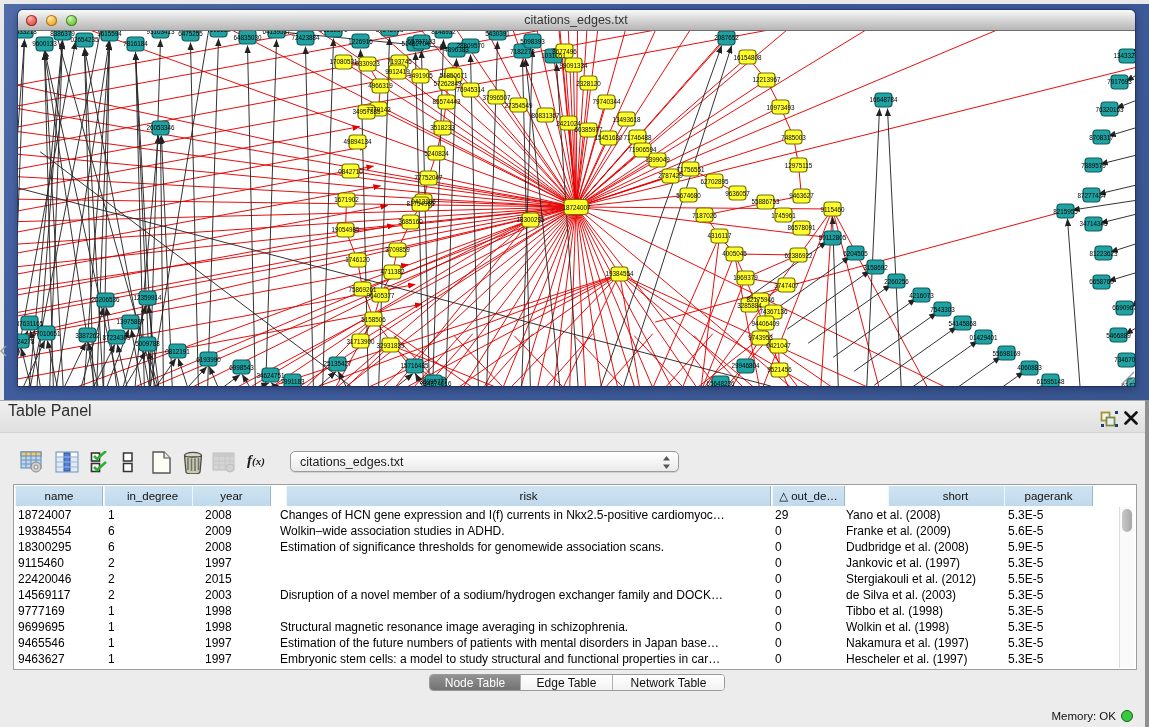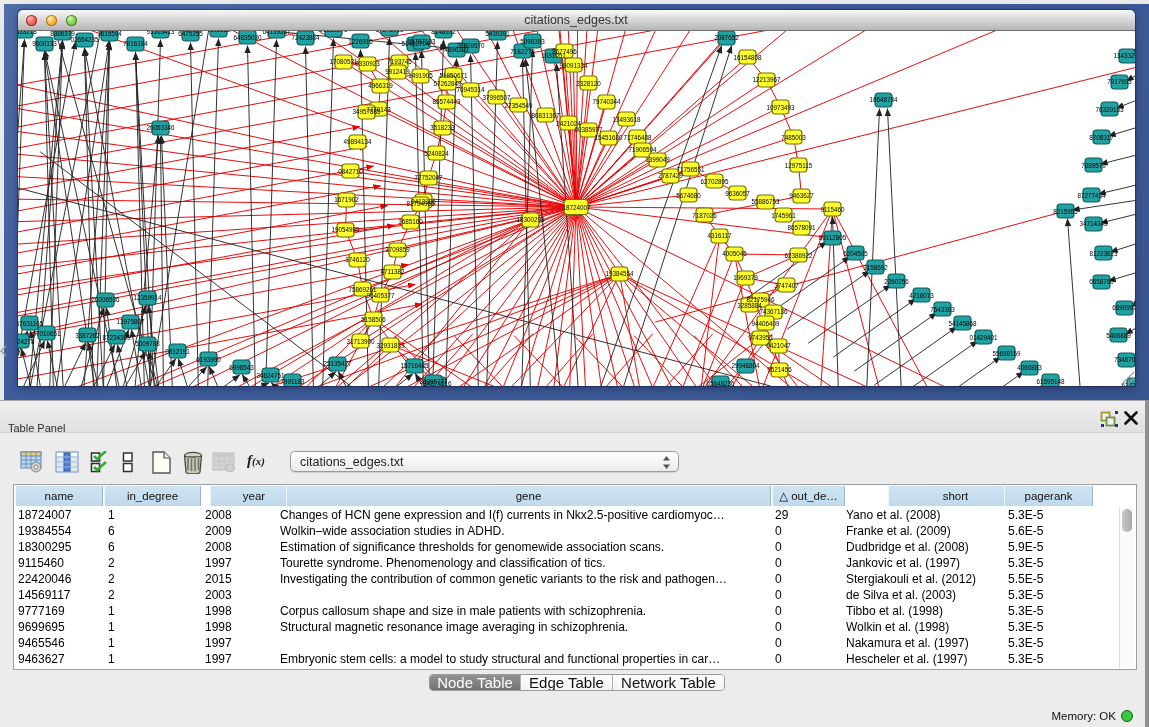--- a/index.html
+++ b/index.html
@@ -13,33 +13,33 @@
 #tly{left:28.5px;background:radial-gradient(circle at 35% 30%,#ffe9b3,#f6bd4a 45%,#dd9b22);box-shadow:inset 0 0 0 1px rgba(140,90,0,.7)}
 #tlg{left:48.5px;background:radial-gradient(circle at 35% 30%,#d2f5b7,#8ed558 45%,#62b63a);box-shadow:inset 0 0 0 1px rgba(40,100,10,.7)}
 #cv{position:absolute;left:0;top:21px;width:1117px;height:355px;background:#fff;overflow:hidden}
 #cv svg{position:absolute;left:0;top:0}
 .re{stroke:#e60000;stroke-width:0.95;fill:none}
 .be{stroke:#222;stroke-width:0.92;fill:none}
 .nt{fill:#21a2a2;stroke:#0c5b5b;stroke-width:1.2}
 .ny{fill:#ffff2e;stroke:#6e6e00;stroke-width:1.2}
 .nl{font-family:"Liberation Sans",sans-serif;font-size:6.3px;fill:#000;text-anchor:middle}
 #tpbar{position:absolute;left:0;top:400px;width:1149px;height:33px;background:linear-gradient(#efefef,#e0e0e0);border-top:1px solid #a8a8a8;border-bottom:1px solid #d2d2d2}
-#tpbar .t{position:absolute;left:8px;top:21px;font-size:11px;color:#2e2e2e}
+#tpbar .t{position:absolute;left:8px;top:1px;font-size:16px;color:#2e2e2e}
 #main{position:absolute;left:0;top:433px;width:1149px;height:294px;background:#ececec}
 #dd{position:absolute;left:290px;top:451px;width:389px;height:21px;background:linear-gradient(#ffffff,#eaeaea);border:1px solid #9b9b9b;border-radius:5px;box-shadow:0 1px 1px rgba(0,0,0,.12)}
 #dd .t{position:absolute;left:9px;top:3px;font-size:12.5px;color:#1c1c1c}
 #tbl{position:absolute;left:13px;top:484px;width:1124px;height:186px;background:#fff;border:1px solid #9e9e9e}
 .hc{position:absolute;top:486px;height:20px;background:linear-gradient(#cfe4f2,#c0d9ec);border-right:1px solid #9db6c8;border-left:1px solid #eef7fd;font-size:11.5px;color:#111;text-align:center;line-height:20px}
 .trow{position:absolute;left:0;top:0;width:1118px;height:16px;font-size:12px;color:#000}
 .trow span{position:absolute;top:1px;white-space:nowrap}
 .trow .ctr{text-align:left}
 #vsb{position:absolute;left:1119px;top:507px;width:15px;height:161px;background:#fafafa;border-left:1px solid #dcdcdc}
 #vsbt{position:absolute;left:1121.5px;top:509px;width:10px;height:23px;background:linear-gradient(90deg,#c9c9c9,#a8a8a8);border-radius:5px}
 #tabs{position:absolute;left:429px;top:674px;height:17px;display:flex;border:1px solid #9a9a9a;border-radius:4px;overflow:hidden;background:#fff}
-.tab{height:17px;line-height:16px;font-size:15px;text-align:center;color:#111;background:linear-gradient(#fff,#f1f1f1)}
+.tab{height:17px;line-height:16px;font-size:12px;text-align:center;color:#111;background:linear-gradient(#fff,#f1f1f1)}
 .tab.sel{background:linear-gradient(#929292,#6e6e6e);color:#fff}
 .tab+.tab{border-left:1px solid #b0b0b0}
 #mem{position:absolute;right:33px;top:710px;font-size:11.5px;color:#111}
 #memdot{position:absolute;left:1121px;top:710px;width:12px;height:12px;border-radius:50%;background:#35c93c;border:1.5px solid #1e5c20}
 #rstrip{position:absolute;left:1145px;top:400px;width:4px;height:327px;background:#8f8f8f}
 .icon{position:absolute;top:451px}
 </style></head>
 <body>
 <div id="frame">
     <div id="mac">
@@ -744,22 +744,22 @@
     <div class="t">citations_edges.txt</div>
 <svg class="abs" style="left:371px;top:4px" width="9" height="13" viewBox="0 0 9 13">
  <path d="M4.5 0L8 4.5H1z" fill="#555"></path>
       <path d="M4.5 13L8 8.5H1z" fill="#555"></path>
 </svg>
   </div>
 
 <div id="tbl"></div>
 <div class="hc" style="left:15px;width:88px">name</div>
 <div class="hc" style="left:104px;width:97px">in_degree</div>
-<div class="hc" style="left:210px;width:88px">year</div>
-<div class="hc" style="left:286px;width:485px">gene</div>
+<div class="hc" style="left:192px;width:79px">year</div>
+<div class="hc" style="left:286px;width:485px">risk</div>
 <div class="hc" style="left:772px;width:73px">△ out_de…</div>
 <div class="hc" style="left:888px;width:135px">short</div>
 <div class="hc" style="left:1004px;width:89px">pagerank</div>
 <div class="trow" style="top:507px">
 <span style="left:18px">18724007</span>
     <span style="left:108px">1</span>
     <span style="left:205px">2008</span>
 <span style="left:280px">Changes of HCN gene expression and I(f) currents in Nkx2.5-positive cardiomyoc…</span>
     <span style="left:775px">29</span>
 <span class="ctr" style="left:846px;width:155px">Yano et al. (2008)</span>
@@ -780,64 +780,63 @@
     <span style="left:205px">2008</span>
 <span style="left:280px">Estimation of significance thresholds for genomewide association scans.</span>
     <span style="left:775px">0</span>
 <span class="ctr" style="left:846px;width:155px">Dudbridge et al. (2008)</span>
     <span style="left:1008px">5.9E-5</span>
   </div>
 <div class="trow" style="top:555px">
 <span style="left:18px">9115460</span>
     <span style="left:108px">2</span>
     <span style="left:205px">1997</span>
-<span style="left:280px">Tourette syndrome. Phenomenology and classification of tics.</span>
     <span style="left:775px">0</span>
 <span class="ctr" style="left:846px;width:155px">Jankovic et al. (1997)</span>
     <span style="left:1008px">5.3E-5</span>
   </div>
 <div class="trow" style="top:571px">
 <span style="left:18px">22420046</span>
     <span style="left:108px">2</span>
     <span style="left:205px">2015</span>
-<span style="left:280px">Investigating the contribution of common genetic variants to the risk and pathogen…</span>
     <span style="left:775px">0</span>
 <span class="ctr" style="left:846px;width:155px">Stergiakouli et al. (2012)</span>
     <span style="left:1008px">5.5E-5</span>
   </div>
 <div class="trow" style="top:587px">
 <span style="left:18px">14569117</span>
     <span style="left:108px">2</span>
     <span style="left:205px">2003</span>
+<span style="left:280px">Disruption of a novel member of a sodium/hydrogen exchanger family and DOCK…</span>
     <span style="left:775px">0</span>
 <span class="ctr" style="left:846px;width:155px">de Silva et al. (2003)</span>
     <span style="left:1008px">5.3E-5</span>
   </div>
 <div class="trow" style="top:603px">
 <span style="left:18px">9777169</span>
     <span style="left:108px">1</span>
     <span style="left:205px">1998</span>
-<span style="left:280px">Corpus callosum shape and size in male patients with schizophrenia.</span>
     <span style="left:775px">0</span>
 <span class="ctr" style="left:846px;width:155px">Tibbo et al. (1998)</span>
     <span style="left:1008px">5.3E-5</span>
   </div>
 <div class="trow" style="top:619px">
 <span style="left:18px">9699695</span>
     <span style="left:108px">1</span>
     <span style="left:205px">1998</span>
 <span style="left:280px">Structural magnetic resonance image averaging in schizophrenia.</span>
     <span style="left:775px">0</span>
 <span class="ctr" style="left:846px;width:155px">Wolkin et al. (1998)</span>
     <span style="left:1008px">5.3E-5</span>
   </div>
 <div class="trow" style="top:635px">
 <span style="left:18px">9465546</span>
     <span style="left:108px">1</span>
     <span style="left:205px">1997</span>
+<span style="left:280px">Estimation of the future numbers of patients with mental disorders in Japan base…</span>
     <span style="left:775px">0</span>
 <span class="ctr" style="left:846px;width:155px">Nakamura et al. (1997)</span>
     <span style="left:1008px">5.3E-5</span>
   </div>
 <div class="trow" style="top:651px">
 <span style="left:18px">9463627</span>
     <span style="left:108px">1</span>
     <span style="left:205px">1997</span>
 <span style="left:280px">Embryonic stem cells: a model to study structural and functional properties in car…</span>
     <span style="left:775px">0</span>

